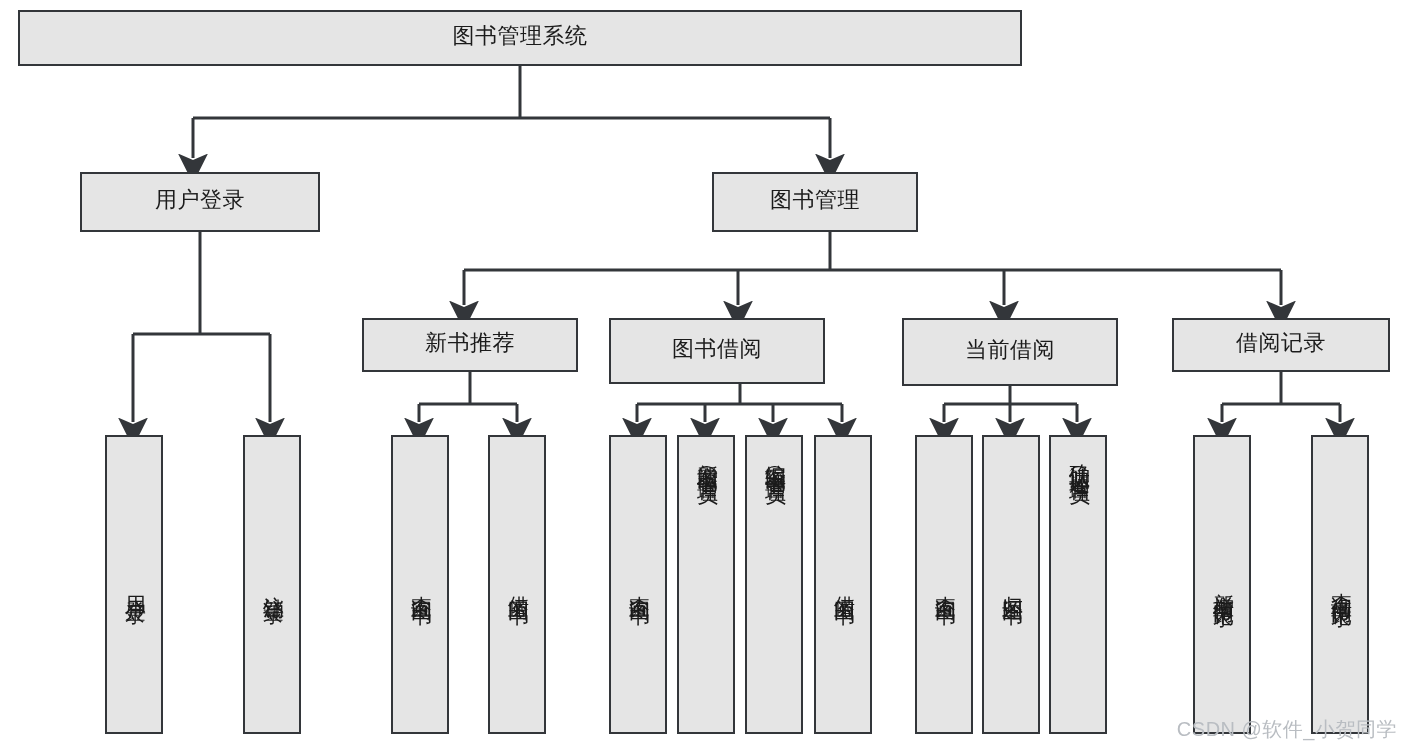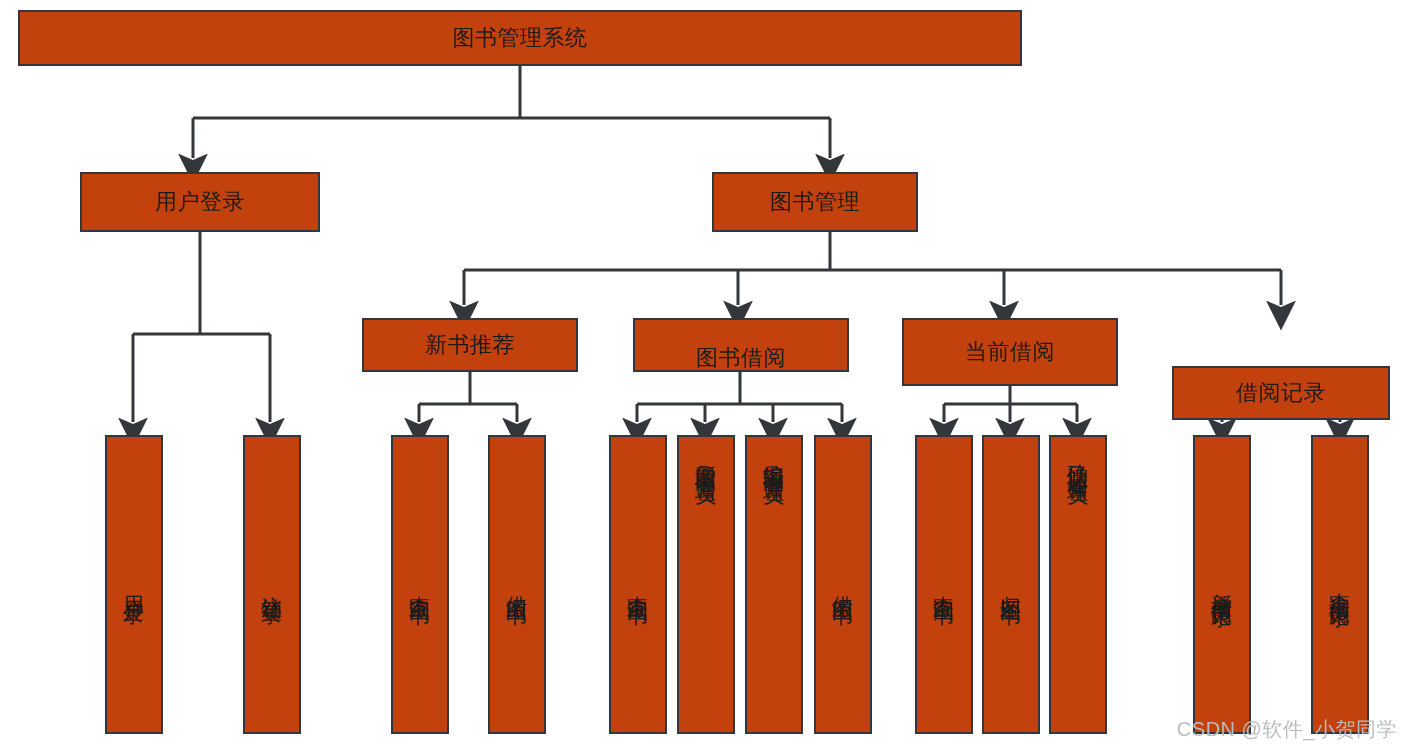--- a/index.html
+++ b/index.html
@@ -13,26 +13,27 @@
   #diagram-root {
     position: relative;
     width: 1405px;
     height: 747px;
     background: #ffffff;
     overflow: hidden;
   }
   .node {
     position: absolute;
     box-sizing: border-box;
-    background: #c2410c;
+    background: #e5e5e5;
     border: 2.5px solid #33363a;
     display: flex;
     align-items: center;
     justify-content: center;
     color: #1b1b1b;
+    font-family: Liberation Mono, monospace;
   }
   .node-label {
     font-size: 22px;
     line-height: 1.15;
     letter-spacing: 0.5px;
     white-space: nowrap;
     color: #1b1b1b;
   }
   .node.vertical .node-label {
     writing-mode: vertical-rl;
@@ -132,27 +133,27 @@
   <div class="node" style="left:80px; top:172px; width:240px; height:60px;">
     <span class="node-label">用户登录</span>
   </div>
   <div class="node" style="left:712px; top:172px; width:206px; height:60px;">
     <span class="node-label">图书管理</span>
   </div>
 
   <div class="node" style="left:362px; top:318px; width:216px; height:54px;">
     <span class="node-label">新书推荐</span>
   </div>
-  <div class="node" style="left:633px; top:318px; width:216px; height:54px;align-items:flex-end;">
+  <div class="node" style="left:609px; top:318px; width:216px; height:66px;">
     <span class="node-label">图书借阅</span>
   </div>
   <div class="node" style="left:902px; top:318px; width:216px; height:68px;">
     <span class="node-label">当前借阅</span>
   </div>
-  <div class="node" style="left:1172px; top:318px; width:218px; height:54px;margin-top:48px;">
+  <div class="node" style="left:1172px; top:318px; width:218px; height:54px;">
     <span class="node-label">借阅记录</span>
   </div>
 
   <div class="node vertical short" style="left:105px; top:435px; width:58px; height:299px;">
     <span class="node-label">用户登录</span>
   </div>
   <div class="node vertical short" style="left:243px; top:435px; width:58px; height:299px;">
     <span class="node-label">注销登录</span>
   </div>
 

